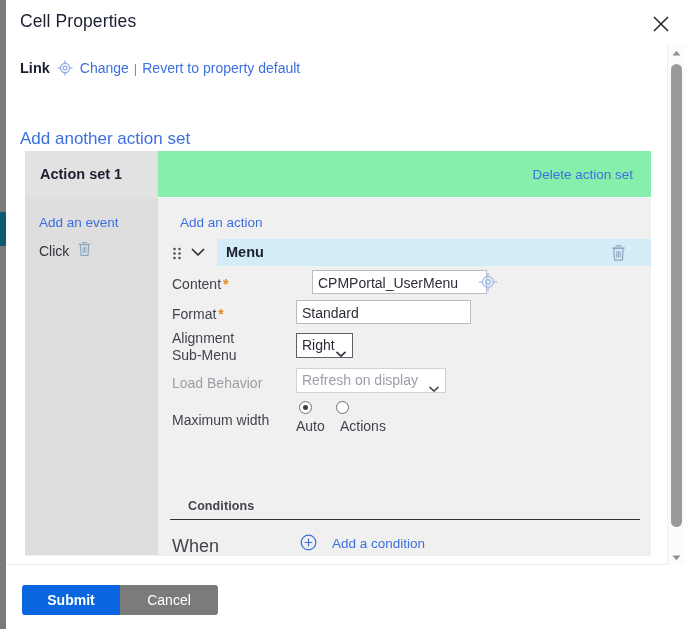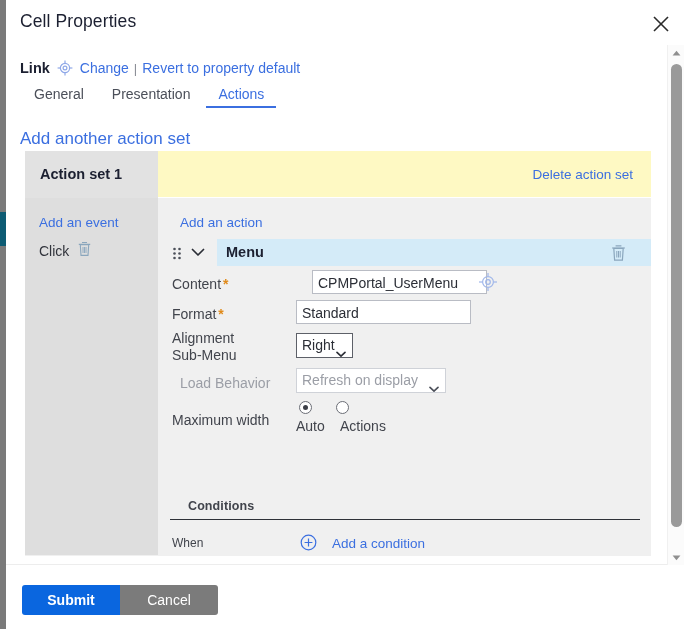--- a/index.html
+++ b/index.html
@@ -138,21 +138,21 @@
     position: absolute;
     left: 19px; top: 151px;
     width: 626px;
     height: 405px;
     background: #f0f0f0;
   }
 
   .card-header {
     position: relative;
     height: 47px;
-    background: #fef9c3;
+    background: #86efac;
     border-bottom: 1px solid #ffffff;
   }
   .card-header .hdr-left {
     position: absolute;
     left: 0; top: 0;
     width: 133px; height: 47px;
     background: #e2e2e2;
   }
   .card-header .hdr-title {
     position: absolute;
@@ -338,21 +338,21 @@
   .conditions-rule {
     position: absolute;
     left: 12px; top: 321px;
     width: 470px;
     height: 1px;
     background: #2e3138;
   }
   .when-lbl {
     position: absolute;
     left: 14px; top: 338px;
-    font-size: 12px;
+    font-size: 18px;
     color: #41444c;
   }
   .plus-icon {
     position: absolute;
     left: 142px; top: 336px;
     width: 17px; height: 17px;
     cursor: pointer;
   }
   .add-cond {
     position: absolute;
@@ -461,25 +461,20 @@
           <line x1="8" y1="13.0" x2="8" y2="15.4" stroke="#8fa8e8" stroke-width="1.2"></line>
           <line x1="0.6" y1="8" x2="3.0" y2="8" stroke="#8fa8e8" stroke-width="1.2"></line>
           <line x1="13.0" y1="8" x2="15.4" y2="8" stroke="#8fa8e8" stroke-width="1.2"></line>
         </svg>
       </span>
       <span class="a-link">Change</span>
       <span class="sep">|</span>
       <span class="a-link">Revert to property default</span>
     </div>
 
-    <div class="tabs">
-      <div class="tab">General</div>
-      <div class="tab">Presentation</div>
-      <div class="tab active">Actions</div>
-    </div>
 
     <div class="add-set-link">Add another action set</div>
 
     <div class="action-card">
 
       <div class="card-header">
         <div class="hdr-left"></div>
         <div class="hdr-title">Action set 1</div>
         <div class="delete-set">Delete action set</div>
       </div>
@@ -557,21 +552,21 @@
           </div>
           <div class="sel" style="left:138px; top:135px; width:57px;">
             <span>Right</span>
             <span class="caret">
               <svg width="10" height="7" viewBox="0 0 10 7">
                 <path d="M1 1.4L5 5.2 9 1.4" fill="none" stroke="#2b2e36" stroke-width="1.6" stroke-linecap="round" stroke-linejoin="round"></path>
               </svg>
             </span>
           </div>
 
-          <div class="prop-label disabled" style="left:22px; top:177px;">
+          <div class="prop-label disabled" style="left:14px; top:177px;">
             <span>Load Behavior</span>
           </div>
           <div class="sel disabled" style="left:138px; top:170px; width:150px;">
             <span>Refresh on display</span>
             <span class="caret">
               <svg width="10" height="7" viewBox="0 0 10 7">
                 <path d="M1 1.4L5 5.2 9 1.4" fill="none" stroke="#4b4f59" stroke-width="1.6" stroke-linecap="round" stroke-linejoin="round"></path>
               </svg>
             </span>
           </div>

